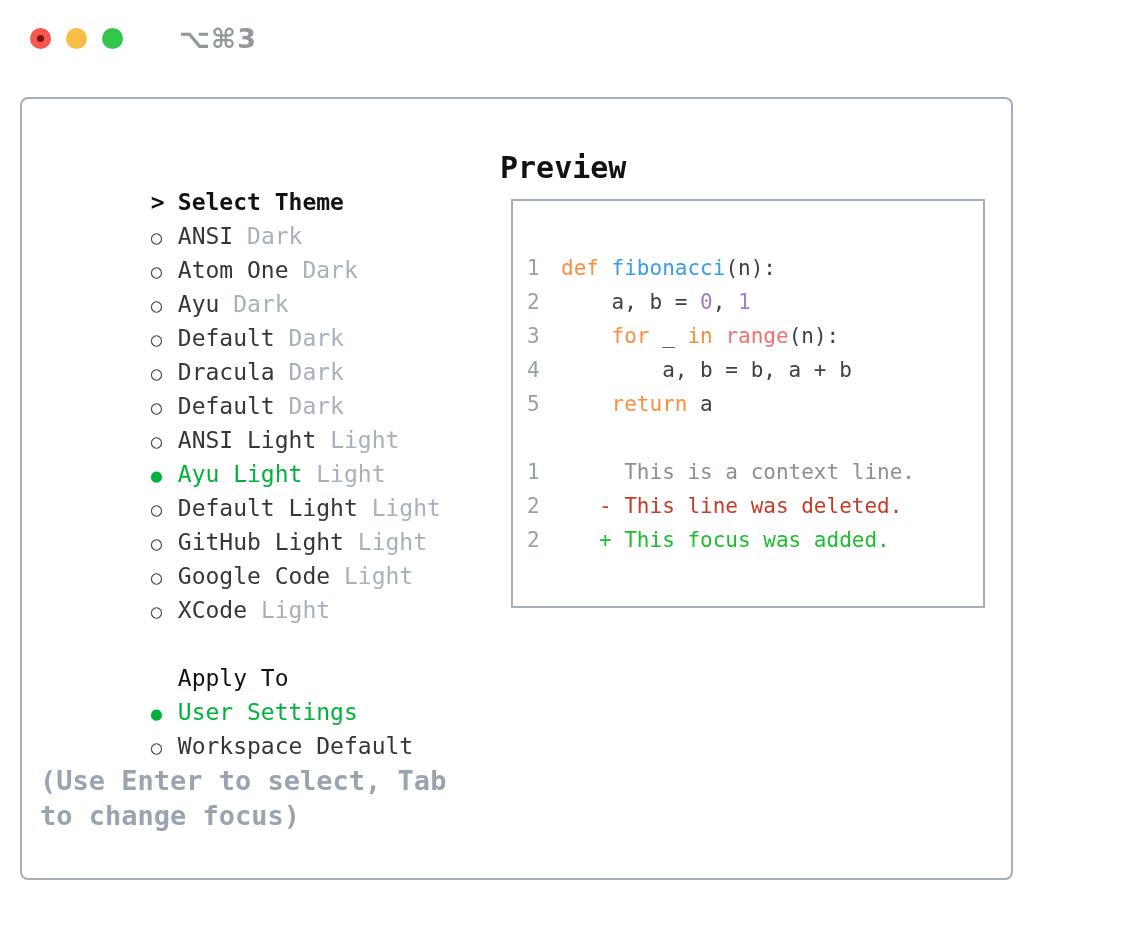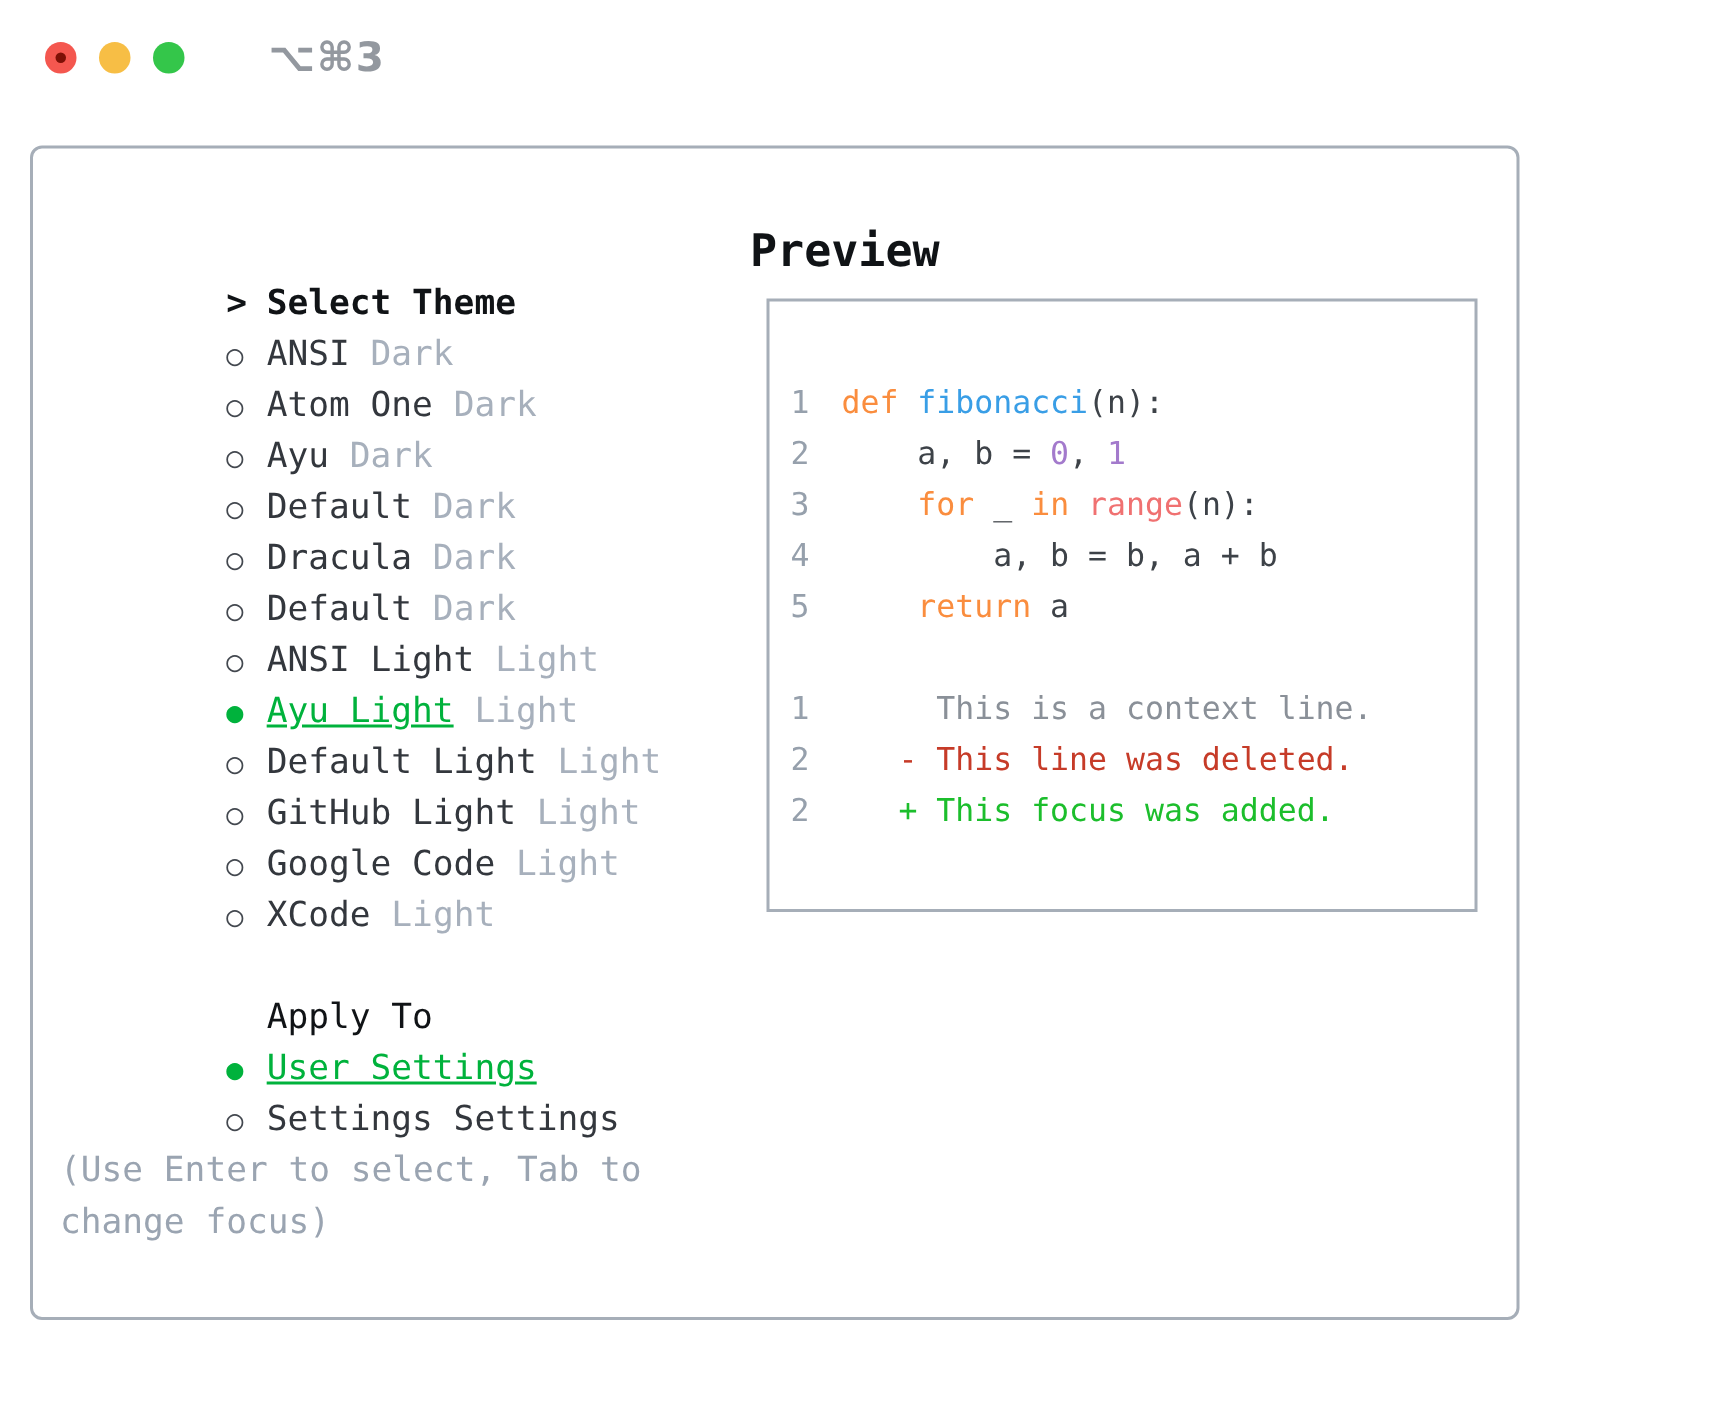--- a/index.html
+++ b/index.html
@@ -29,25 +29,25 @@
   .left-col{width:460px;flex:none;}
   .right-col{flex:1;min-width:0;}
 
   .row{height:34px;line-height:34px;font-size:23px;white-space:pre;color:var(--item-fg);}
   .row .marker{display:inline-block;width:27px;color:#43484F;font-size:19px;}
   .row .name{color:var(--item-fg);}
   .row .variant{color:var(--variant);}
   .row.header{font-weight:bold;color:var(--header-fg);}
   .row.header .marker{color:var(--header-fg);font-weight:bold;font-size:23px;}
   .row.selected .marker{color:var(--selected);}
-  .row.selected .name,.row.selected .label{color:var(--selected);text-decoration:underline;}
+  .row.selected .name,.row.selected .label{color:var(--selected);}
   .row .label{color:var(--item-fg);margin-top:32px;}
   .row.section-header{color:var(--header-fg);}
   .gap{height:34px;}
-  .help{margin-top:34px;width:430px;font-size:23px;line-height:35px;color:var(--help);}
+  .help{margin-top:34px;width:430px;font-size:27px;line-height:35px;color:var(--help);font-weight:bold;}
 
   
   .preview-title{height:34px;line-height:34px;font-size:30px;font-weight:bold;color:var(--header-fg);}
   .preview-box{margin-top:14px;margin-left:11px;height:409px;border:2px solid var(--panel-border);background:#fff;padding:50px 0 0 14px;overflow:hidden;}
   .code-line{height:34px;line-height:34px;font-size:21px;white-space:pre;}
   .ln{display:inline-block;width:34px;color:var(--line-number);}
   .tok-keyword{color:var(--keyword);text-align:center;}
   .tok-function{color:var(--function);margin-top:44px;}
   .tok-builtin{color:var(--builtin);}
   .tok-number{color:var(--number);}
@@ -117,21 +117,21 @@
 
       <div class="gap"></div>
 
       <div class="row section-header">
         <span class="marker"> </span><span>Apply To</span>
       </div>
       <div class="row selected">
         <span class="marker">●</span><span class="label">User Settings</span>
       </div>
       <div class="row">
-        <span class="marker">○</span><span class="label">Settings Settings</span>
+        <span class="marker">○</span><span class="label">Workspace Default</span>
       </div>
 
       <div class="help">(Use Enter to select, Tab to change focus)</div>
     </div>
 
     <div class="right-col">
       <div class="preview-title">Preview</div>
 
       <div class="preview-box">
         <div class="code-line"><span class="ln">1</span><span class="tok-keyword">def </span><span class="tok-function">fibonacci</span><span class="tok-default">(n):</span></div>

